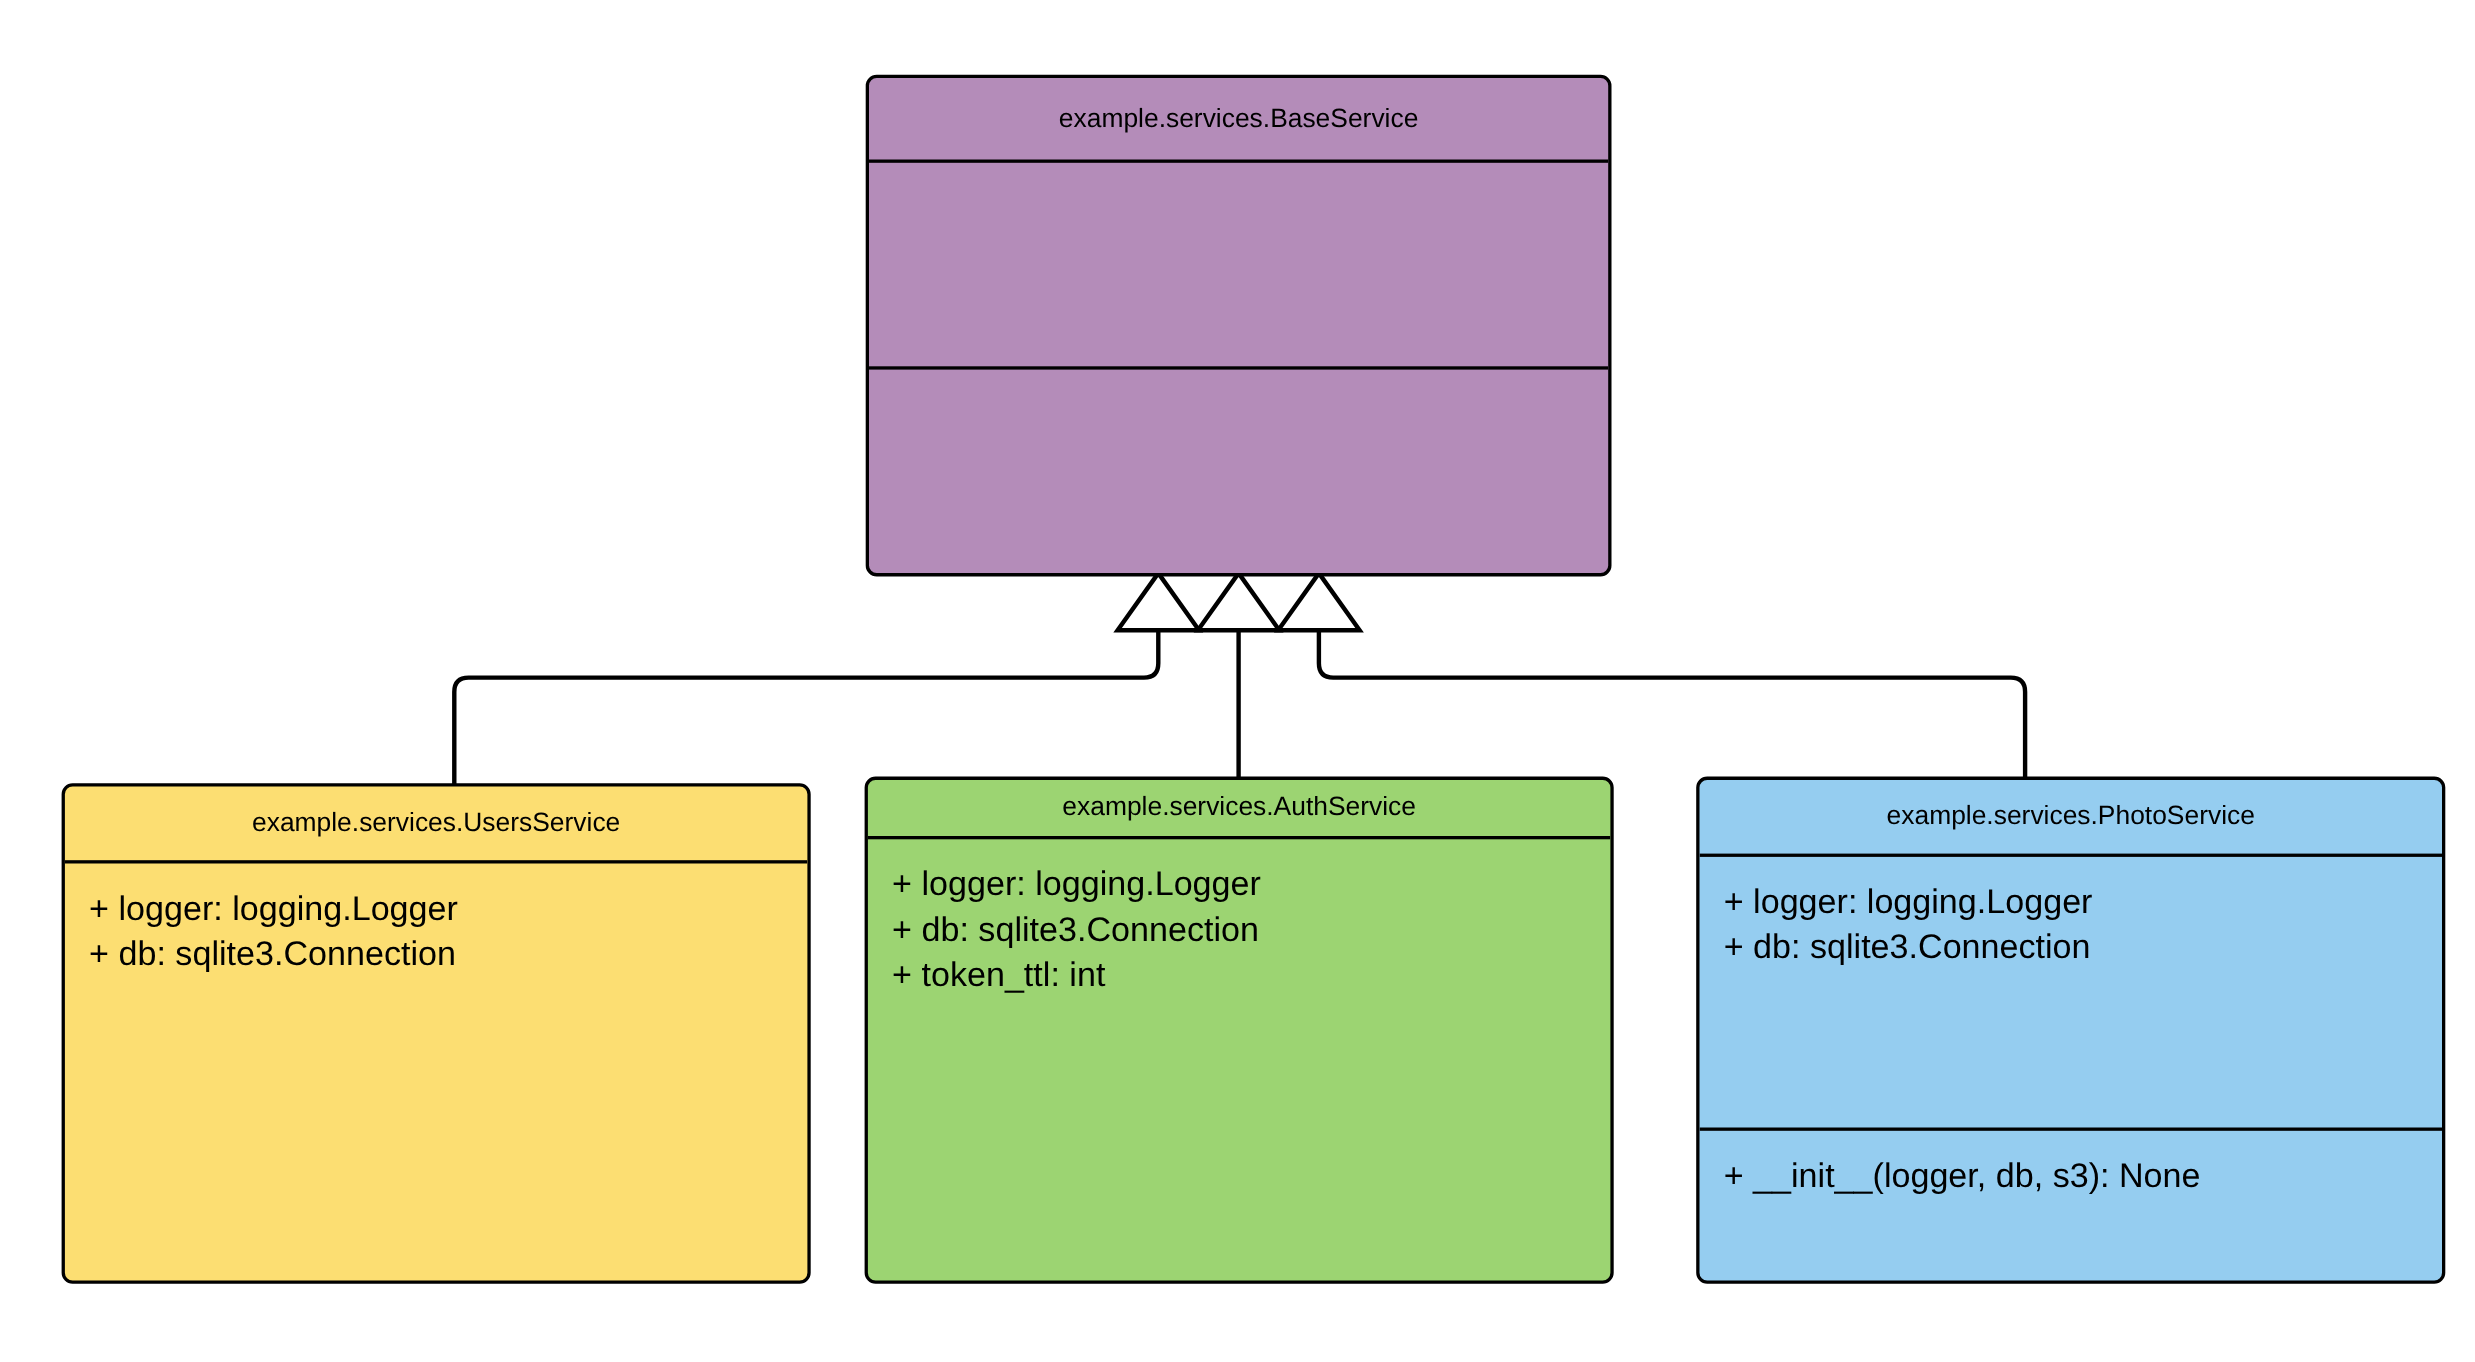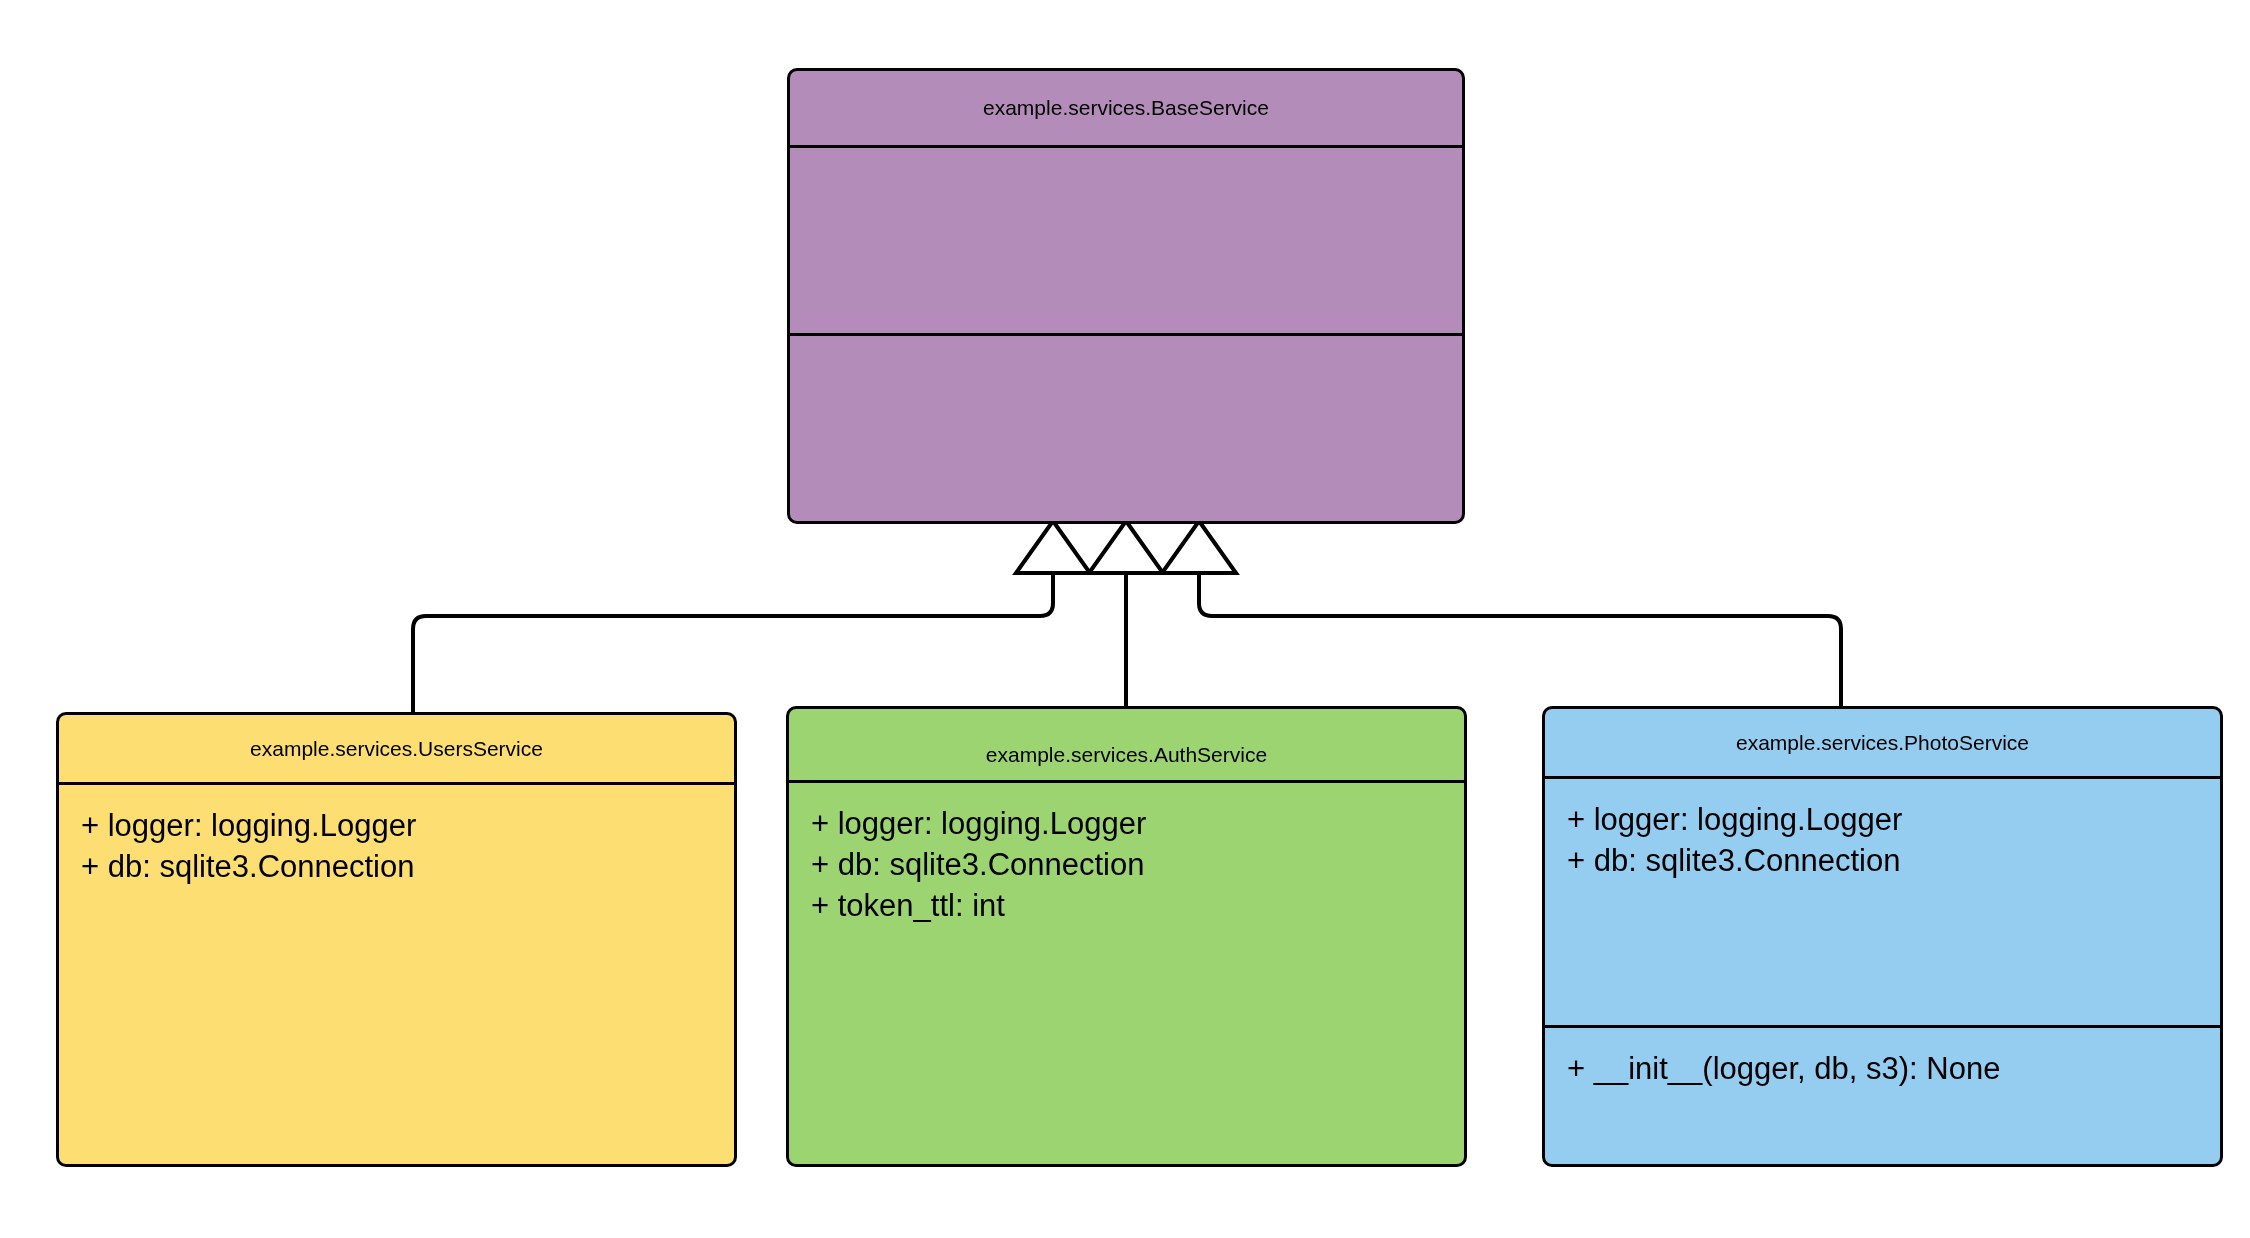--- a/index.html
+++ b/index.html
@@ -39,21 +39,21 @@
     overflow: hidden;
   }
   .uml-compartment + .uml-compartment {
     border-top: 3px solid #000000;
   }
   .class-name {
     display: flex;
     align-items: center;
     justify-content: center;
     text-align: center;
-    font-size: 21px;
+    font-size: 24px;
     color: #000000;
     line-height: 1.2;
     padding: 0 21px;
   }
   .member-list {
     padding: 20px 22px 28px 22px;
   }
   .member-row {
     font-size: 31px;
     color: #000000;
@@ -93,21 +93,21 @@
 
   <div class="uml-class" style="left:56px; top:712px; width:681px; height:455px; background:#fcde72;">
     <div class="uml-compartment class-name" style="height:67px;">example.services.UsersService</div>
     <div class="uml-compartment member-list" style="height:243px;">
       <div class="member-row">+ logger: logging.Logger</div>
       <div class="member-row">+ db: sqlite3.Connection</div>
     </div>
   </div>
 
   <div class="uml-class" style="left:786px; top:706px; width:681px; height:461px; background:#9cd472;">
-    <div class="uml-compartment class-name" style="height:51px;margin-top:20px;">example.services.AuthService</div>
+    <div class="uml-compartment class-name" style="height:51px;">example.services.AuthService</div>
     <div class="uml-compartment member-list" style="height:249px;">
       <div class="member-row">+ logger: logging.Logger</div>
       <div class="member-row">+ db: sqlite3.Connection</div>
       <div class="member-row">+ token_ttl: int</div>
     </div>
   </div>
 
   <div class="uml-class" style="left:1542px; top:706px; width:681px; height:461px; background:#95cdf0;">
     <div class="uml-compartment class-name" style="height:67px;">example.services.PhotoService</div>
     <div class="uml-compartment member-list" style="height:249px;">

